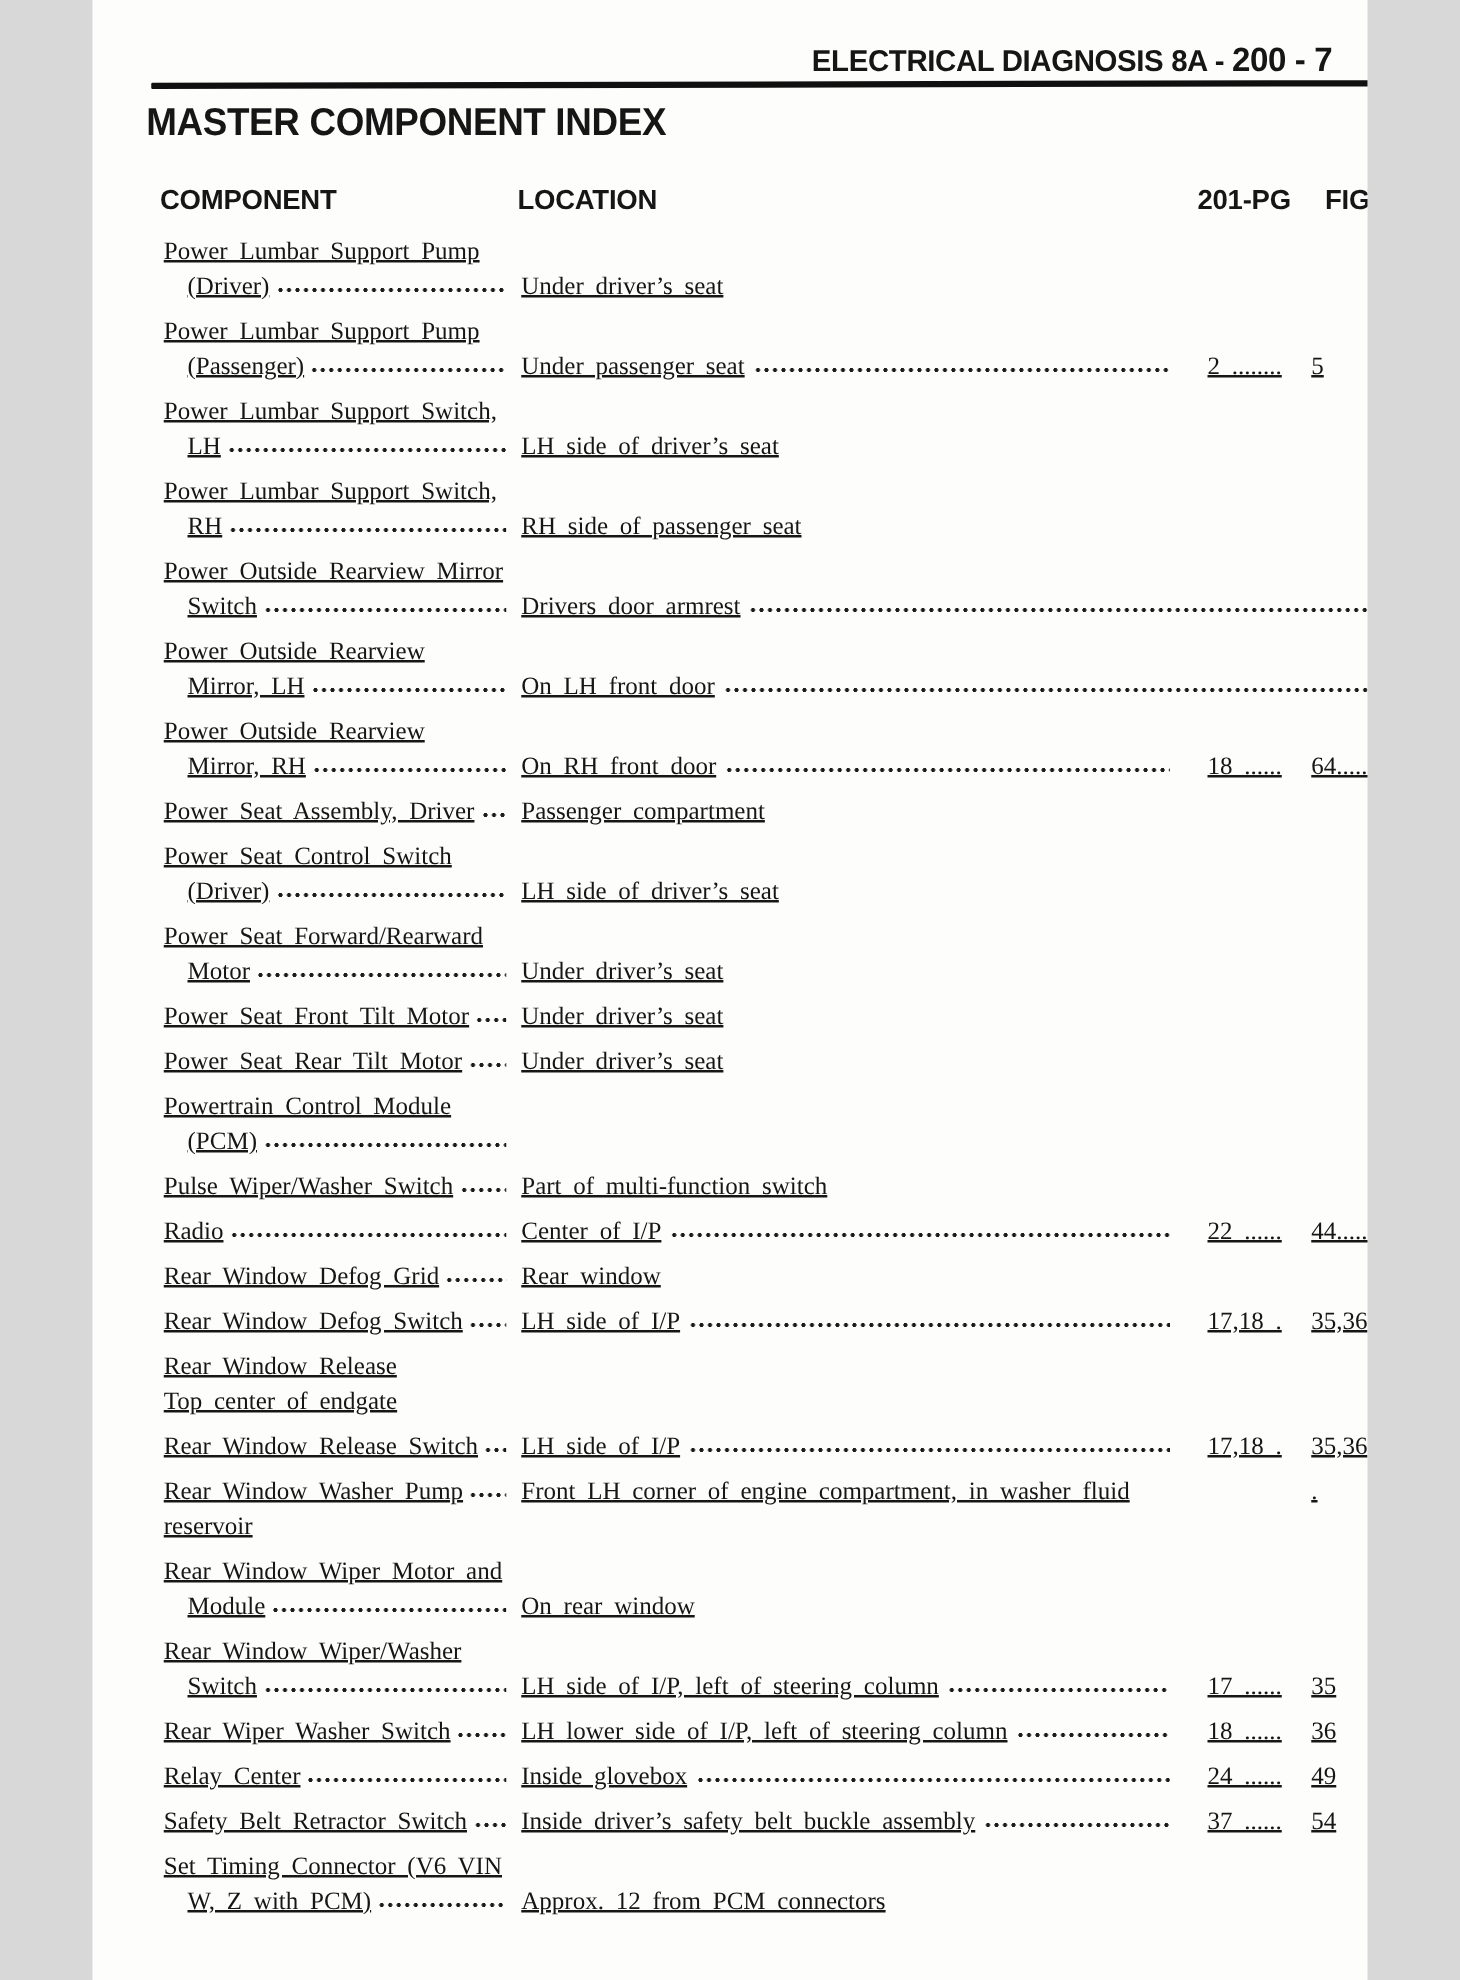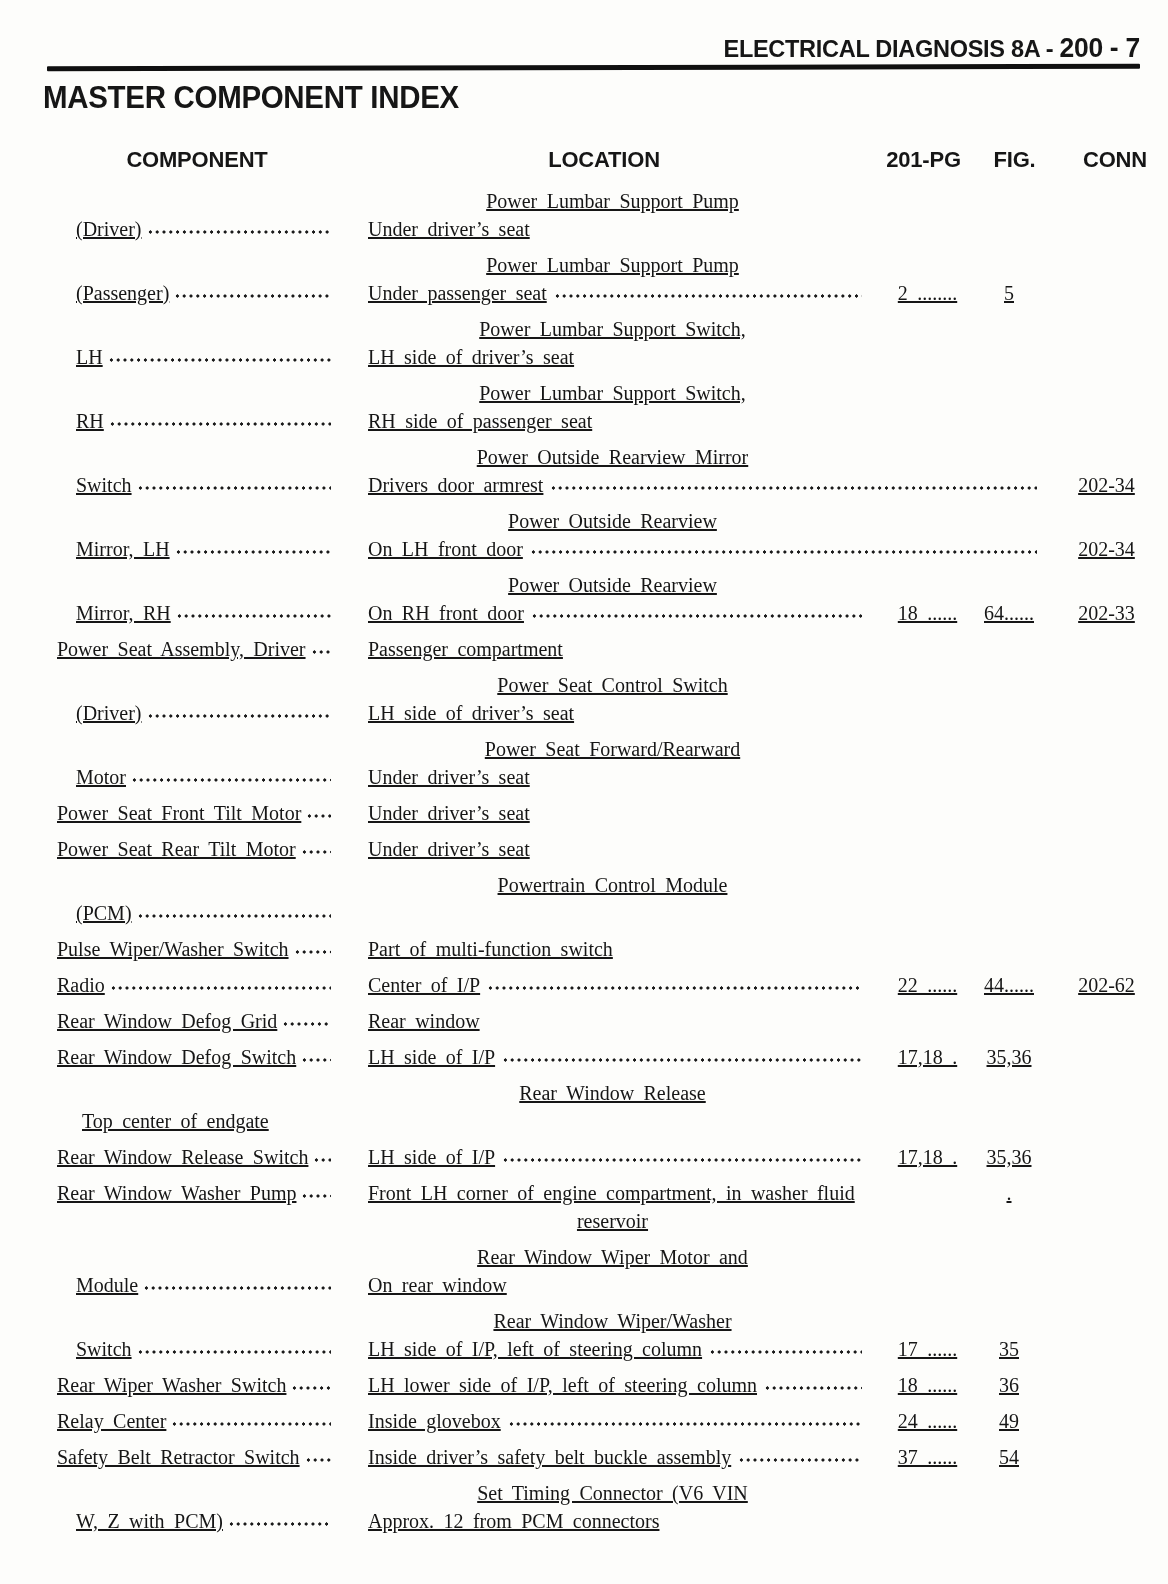--- a/index.html
+++ b/index.html
@@ -1,21 +1,20 @@
 <!DOCTYPE html>
 <html><head>
 <meta charset="utf-8">
 <style>
   html,body{margin:0;padding:0;background:#d8d8d8;}
   .page{
-    position:relative;width:1168px;height:1584px;margin:0 auto;
+    position:relative;width:1020px;height:1584px;margin:0 auto;
     background:#fdfdfb;color:#161616;
     font-family:"Liberation Serif",serif;font-size:20px;
     overflow:hidden;
-    text-align:center;
   }
   
   .hdr-right{
     position:absolute;top:33px;right:28px;
     font-family:"Liberation Sans",sans-serif;font-weight:bold;
     font-size:24px;letter-spacing:-0.3px;white-space:nowrap;
     transform:scaleX(0.98);transform-origin:right;
   }
   .hdr-right .pgno{font-size:27px;}
   .rule{
@@ -41,21 +40,21 @@
   .colhead .c-fig{flex:0 0 80px;box-sizing:border-box;padding-left:23px;}
   .colhead .c-conn{flex:0 0 125px;box-sizing:border-box;padding-left:19px;}
   
   .row{padding-left:57px;margin-bottom:8px;line-height:28px;word-spacing:0.22em;text-decoration:underline;}
   .pre-line{white-space:nowrap;}
   .main-line{display:flex;align-items:flex-start;}
   .comp-cell{flex:0 0 286px;box-sizing:border-box;display:flex;min-width:0;}
   .comp-cell.indent{padding-left:19px;}
   .comp-cell .t{white-space:nowrap;}
   .mid{flex:1 1 auto;display:flex;min-width:0;}
-  .loc-t{white-space:nowrap;margin-left:25px;}
+  .loc-t{white-space:nowrap;}
   .pg{flex:0 0 95px;box-sizing:border-box;padding-left:24px;white-space:nowrap;}
   .fig{flex:0 0 80px;box-sizing:border-box;padding-left:12px;white-space:nowrap;}
   .conn{flex:0 0 125px;box-sizing:border-box;padding-left:2px;white-space:nowrap;}
   .locx-line{}
   .lead{flex:1 1 8px;min-width:6px;align-self:stretch;}
   .lead.dots{
     background-image:radial-gradient(circle,#1a1a1a 1.45px,transparent 1.8px);
     background-size:6.8px 8px;background-repeat:repeat-x;
     background-position:left calc(100% - 7px);
     margin:0 6px 0 7px;

